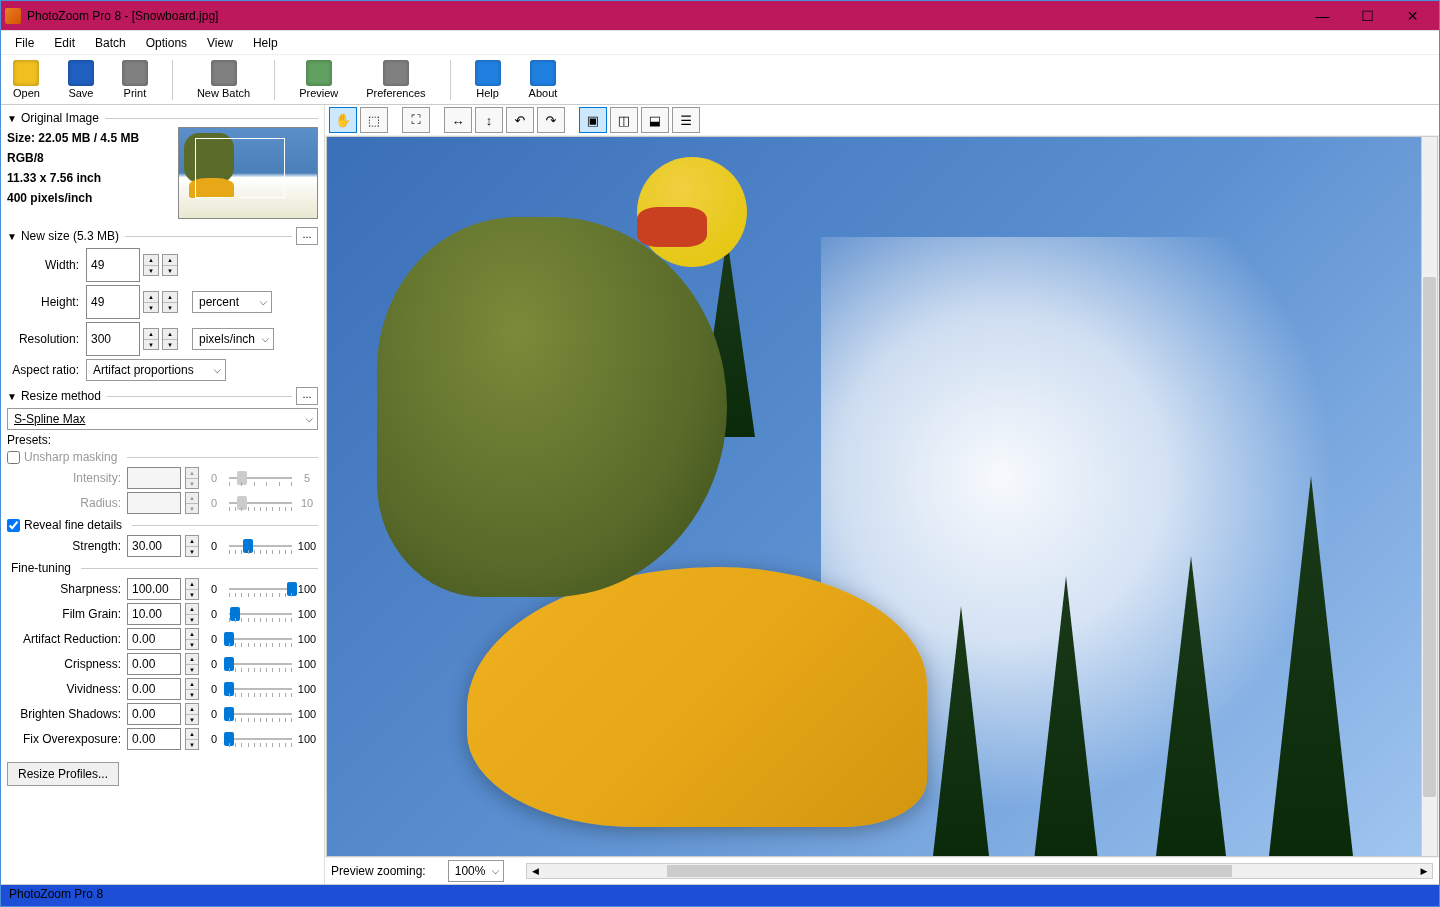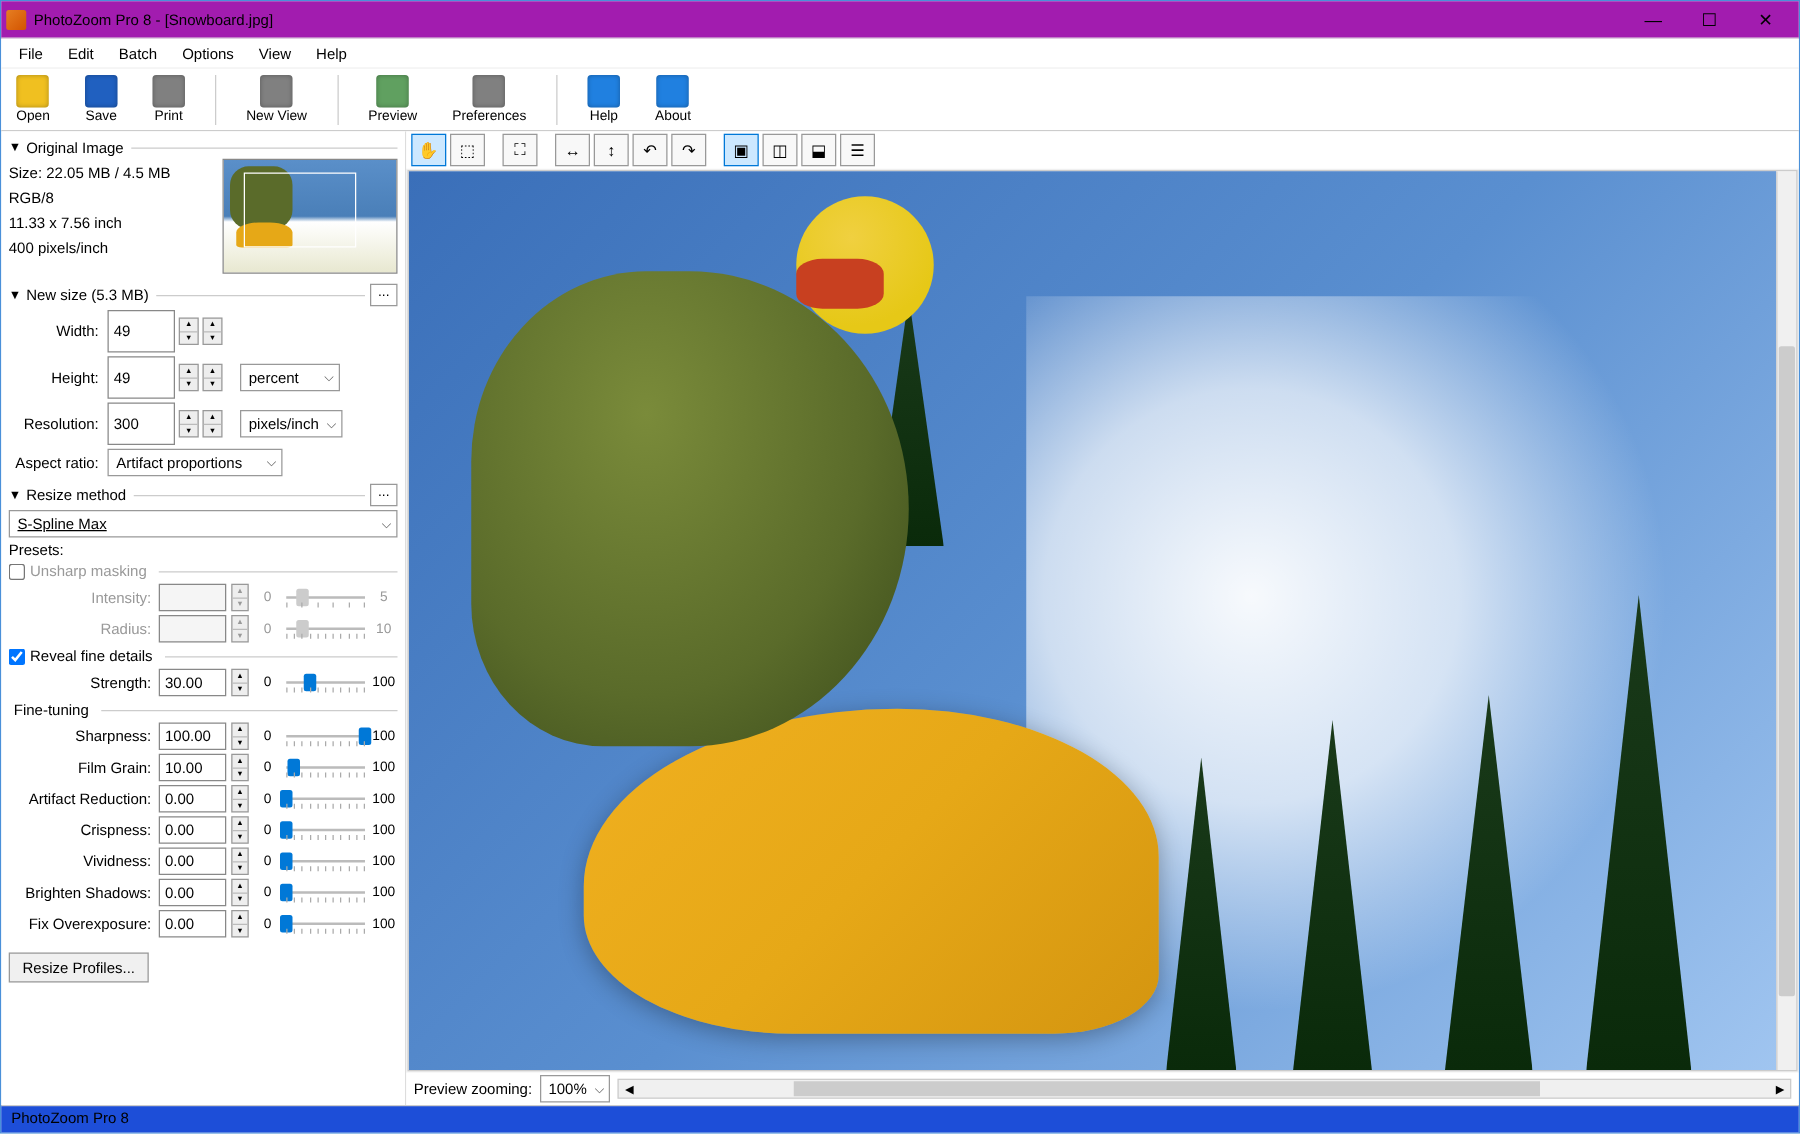--- a/index.html
+++ b/index.html
@@ -1,37 +1,37 @@
 <!DOCTYPE html>
 <html><head>
 <meta charset="utf-8">
 <style>
 * { box-sizing: border-box; margin: 0; padding: 0; font-family: "Segoe UI", Tahoma, sans-serif; font-size: 12px; }
 body { background: #fff; color: #000; }
 .window { width: 1440px; height: 907px; border: 1px solid #4a90d9; display: flex; flex-direction: column; background: #fff; }
-.titlebar { height: 30px; background: #a21caf; display: flex; align-items: center; padding: 0 4px; border-bottom: 1px solid #e0e0e0; }
+.titlebar { height: 30px; background: #be185d; display: flex; align-items: center; padding: 0 4px; border-bottom: 1px solid #e0e0e0; }
 .titlebar .icon { width: 16px; height: 16px; background: linear-gradient(135deg,#e67e22,#d35400); margin-right: 6px; border-radius:2px; }
 .titlebar .title { flex: 1; font-size: 12px; }
 .titlebar .winbtn { width: 45px; height: 28px; display: flex; align-items: center; justify-content: center; font-size: 14px; cursor: pointer; }
 .menubar { height: 24px; display: flex; align-items: center; padding: 0 4px; background:#fff; border-bottom:1px solid #eee;}
 .menubar span { padding: 2px 10px; cursor: pointer; }
 .toolbar { height: 50px; display: flex; align-items: center; padding: 2px 4px; background: #fff; border-bottom:1px solid #ccc; gap:12px; }
 .tbtn { display: flex; flex-direction: column; align-items: center; padding: 2px 8px; cursor: pointer; border-radius:2px; }
 .tbtn .ticon { width: 26px; height: 26px; border-radius:3px; display:flex;align-items:center;justify-content:center;font-size:18px;}
 .tbtn .tlabel { font-size: 11px; margin-top:1px;}
 .tsep { width:1px; height:40px; background:#ccc; margin:0 4px;}
 .body { flex:1; display:flex; overflow:hidden; }
 .sidebar { width: 324px; background:#fff; padding:4px 6px; overflow-y:auto; border-right:1px solid #ddd;}
 .section-hdr { display:flex; align-items:center; margin:2px 0; }
 .section-hdr .tri { font-size:10px; margin-right:4px; cursor:pointer;}
 .section-hdr .lbl { font-size:12px; white-space:nowrap;}
 .section-hdr .line { flex:1; height:1px; background:#ccc; margin-left:6px;}
 .section-hdr .dots { width:22px; height:18px; border:1px solid #999; margin-left:4px; font-size:11px; text-align:center; cursor:pointer; background:#fff;}
 .info-block { display:flex; }
-.info-text { display:flex; flex-direction:column; gap:6px; padding:4px 0;}
+.info-text { display:flex; flex-direction:column; gap:6px; padding:4px 0;font-weight:bold;}
 .info-text span { font-size:12px; }
 .thumb { width: 140px; height: 92px; border:1px solid #888; margin-left:auto; background: linear-gradient(180deg,#5a8fc9 0%,#4a7fb8 50%,#fff 55%, #e8e8d0 100%); position:relative; overflow:hidden;}
 .thumb .snowboard{position:absolute;left:10px;top:50px;width:45px;height:20px;background:#e6a817;border-radius:40% 40% 10% 10%;}
 .thumb .body-s{position:absolute;left:5px;top:5px;width:50px;height:50px;background:#5a6b2a;border-radius:30%;}
 .thumb .selbox{position:absolute;left:16px;top:10px;width:90px;height:60px;border:1px solid #fff;}
 .form-row { display:flex; align-items:center; margin:3px 0; gap:3px;}
 .form-row .rlabel { width:76px; text-align:right; padding-right:4px; font-size:12px;}
 .ninput { width:54px; height:22px; border:1px solid #888; padding:16px 4px; text-align:left; font-size:12px;}
 .spin { width:16px; height:22px; border:1px solid #999; display:flex; flex-direction:column; background:#eee;}
 .spin div { flex:1; font-size:6px; text-align:center; line-height:10px; cursor:pointer; border-bottom:1px solid #bbb;}
@@ -71,21 +71,21 @@
 .img-view .helmet{position:absolute;left:310px;top:20px;width:110px;height:110px;background:radial-gradient(circle at 40% 30%,#f0d040 0%,#e6c817 70%);border-radius:50%;}
 .img-view .goggles{position:absolute;left:310px;top:70px;width:70px;height:40px;background:#c84020;border-radius:30%;}
 .img-view .tree{position:absolute;bottom:0;width:120px;height:340px;background:linear-gradient(180deg,#1a3a1a 0%,#0a2a0a 100%);clip-path:polygon(50% 0%,15% 100%,85% 100%);}
 .img-view .tree.t1{right:50px;height:380px;}
 .img-view .tree.t2{right:180px;height:300px;width:100px;}
 .img-view .tree.t3{right:310px;height:280px;width:90px;}
 .img-view .tree.t4{right:420px;height:250px;width:80px;}
 .img-view .tree.t5{left:360px;top:100px;height:200px;width:80px;}
 .vscroll { position:absolute; right:0; top:0; bottom:0; width:16px; background:#f0f0f0; border-left:1px solid #ccc;}
 .vscroll .vthumb{position:absolute;left:1px;right:1px;top:140px;height:520px;background:#ccc;border-radius:2px;}
-.bottombar { height:26px; display:flex; align-items:center; gap:6px; padding:0 6px; background:#fff;}
+.bottombar { height:26px; display:flex; align-items:center; gap:22px; padding:0 6px; background:#fff;}
 .bottombar .pzlabel{font-size:12px;}
 .hscroll { flex:1; height:16px; background:#f0f0f0; border:1px solid #ccc; position:relative;}
 .hscroll .hthumb{position:absolute;top:1px;bottom:1px;left:140px;right:200px;background:#ccc;}
 .hscroll .arr{position:absolute;top:0;bottom:0;width:16px;display:flex;align-items:center;justify-content:center;font-size:9px;cursor:pointer;}
 .hscroll .arr.l{left:0;}
 .hscroll .arr.r{right:0;}
 .statusbar { height:22px; background:#1d4ed8; border-top:1px solid #ccc; padding:2px 8px; font-size:12px;}
 .disabled, .disabled *{color:#999 !important;}
 .disabled input{background:#f5f5f5;}
 </style>
@@ -119,21 +119,21 @@
         <div class="ticon" style="background: rgb(32, 96, 192); box-shadow: rgba(0, 0, 0, 0.3) 0px 0px 4px inset;"></div>
         <div class="tlabel">Save</div>
       </div>
       <div class="tbtn">
         <div class="ticon" style="background: rgb(128, 128, 128); box-shadow: rgba(0, 0, 0, 0.3) 0px 0px 4px inset;"></div>
         <div class="tlabel">Print</div>
       </div>
       <div class="tsep"></div>
       <div class="tbtn">
         <div class="ticon" style="background: rgb(128, 128, 128); box-shadow: rgba(0, 0, 0, 0.3) 0px 0px 4px inset;"></div>
-        <div class="tlabel">New View</div>
+        <div class="tlabel">New Batch</div>
       </div>
       <div class="tsep"></div>
       <div class="tbtn">
         <div class="ticon" style="background: rgb(96, 160, 96); box-shadow: rgba(0, 0, 0, 0.3) 0px 0px 4px inset;"></div>
         <div class="tlabel">Preview</div>
       </div>
       <div class="tbtn">
         <div class="ticon" style="background: rgb(128, 128, 128); box-shadow: rgba(0, 0, 0, 0.3) 0px 0px 4px inset;"></div>
         <div class="tlabel">Preferences</div>
       </div>

